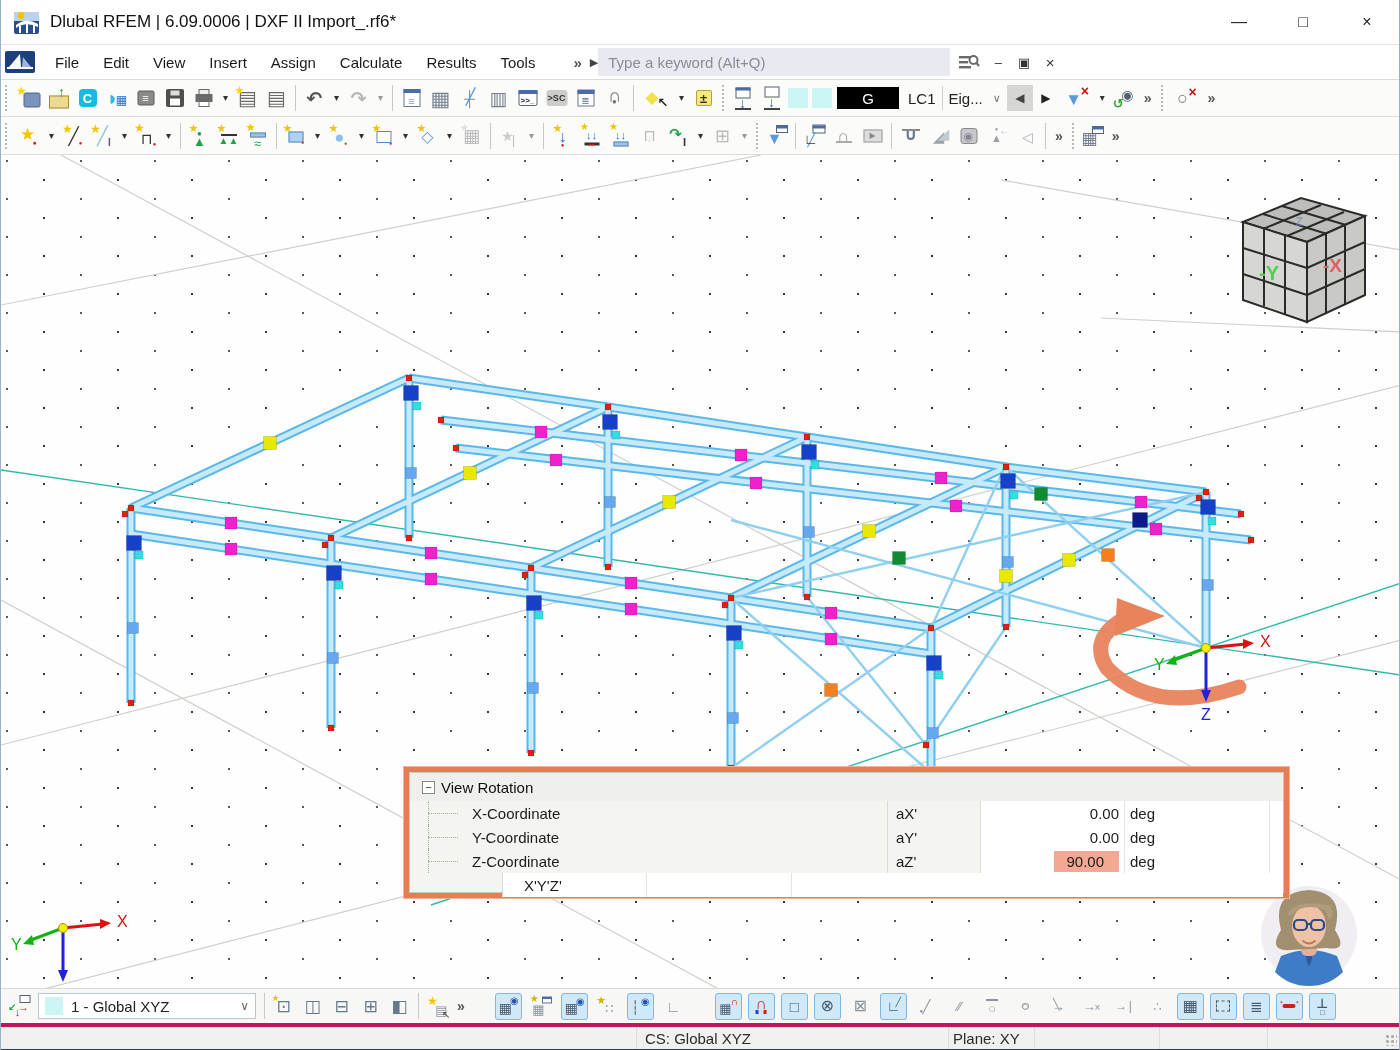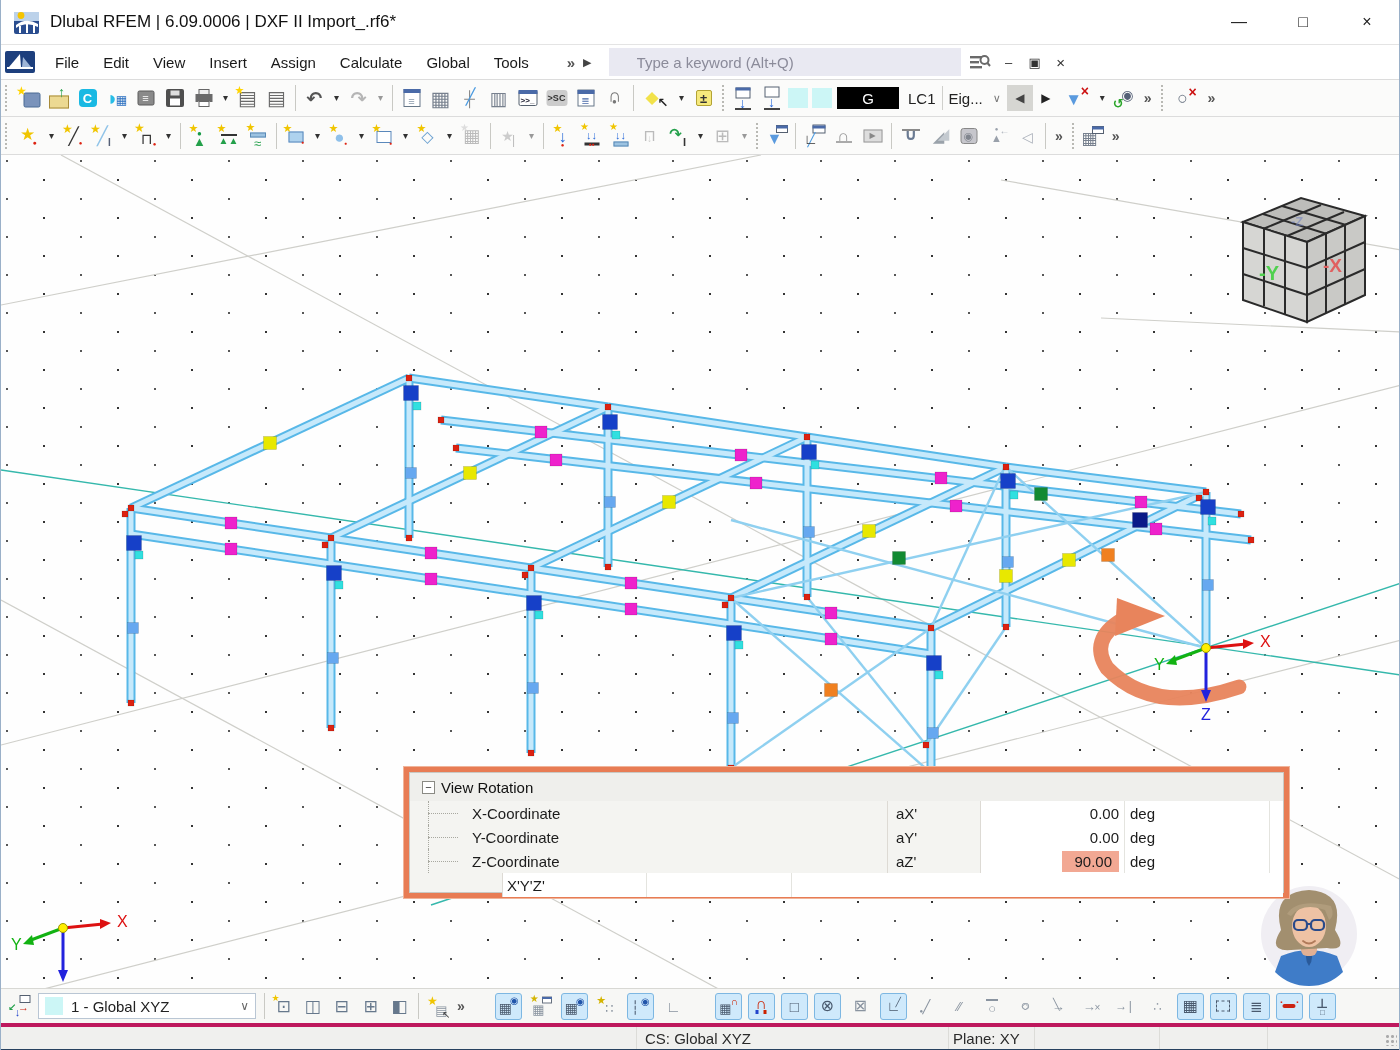--- a/index.html
+++ b/index.html
@@ -12,22 +12,22 @@
   .appicon{width:27px;height:27px;margin:0 10px 0 12px;flex:0 0 auto;}
   .title-text{font-size:17px;color:#111;}
   .win-controls{position:absolute;right:0;top:0;height:44px;display:flex;}
   .win-btn{width:64px;height:44px;display:flex;align-items:center;justify-content:center;
            font-size:16px;color:#222;cursor:default;}
   
   .menubar{height:36px;display:flex;align-items:center;background:#fff;border-top:1px solid #e4e4e4;border-bottom:1px solid #dcdcdc;position:relative;}
   .flagicon{width:30px;height:22px;margin:0 8px 0 4px;flex:0 0 auto;}
   .menu-item{padding:0 12px;font-size:15px;height:36px;display:flex;align-items:center;color:#1a1a1a;}
   .menu-extras{display:flex;align-items:center;color:#555;font-size:13px;gap:8px;margin-left:26px;}
-  .searchbox{margin-left:17px;width:352px;height:28px;background:#e9e9f2;border:none;outline:none;
-             font-size:15px;color:#555;padding:0 28px;font-family:inherit;}
+  .searchbox{margin-left:0;width:352px;height:28px;background:#e9e9f2;border:none;outline:none;
+             font-size:15px;color:#555;padding:0 10px;font-family:inherit;}
   .searchbox::placeholder{color:#8b8b9a;}
   .license-area{display:flex;align-items:center;margin-left:8px;gap:8px;}
   .license-text{font-size:15px;color:#111;white-space:nowrap;}
   .mdi-controls{display:flex;align-items:center;gap:2px;margin-left:6px;margin-right:6px;}
   .mdi-btn{width:24px;height:24px;display:flex;align-items:center;justify-content:center;font-size:13px;color:#333;}
   
   .toolbar{display:flex;align-items:center;background:#fbfbfa;border-bottom:1px solid #dcdcdc;padding-left:2px;}
   .toolbar.row1{height:37px;}
   .toolbar.row2{height:38px;}
   .tb-grip{width:7px;height:26px;border-left:2px dotted #b9b9b4;margin:0 3px 0 2px;flex:0 0 auto;}
@@ -57,24 +57,24 @@
       border:5px solid #e87c54;background:#f4f4f1;box-shadow:0 0 0 1px #f0b49a;}
   .axis-inner{position:relative;width:100%;height:100%;border:1px solid #c9c9c4;background:#f4f4f1;}
   .axis-header{height:28px;display:flex;align-items:center;font-size:15px;color:#111;
       background:#efefec;border-bottom:1px solid #dedeld9;}
   .tree-box{width:13px;height:13px;border:1px solid #8a8a84;background:#fff;margin:0 6px 0 12px;
       display:flex;align-items:center;justify-content:center;font-size:11px;line-height:1;color:#333;flex:0 0 auto;}
   .axis-row{height:24px;display:flex;align-items:stretch;font-size:15px;color:#1c1c1c;position:relative;}
   .col-label{width:478px;display:flex;align-items:center;padding-left:62px;position:relative;border-right:1px solid #dddad4;}
   .col-sym{width:93px;display:flex;align-items:center;padding-left:8px;border-right:1px solid #dddad4;}
   .col-val{width:144px;display:flex;align-items:center;justify-content:flex-end;background:#fff;padding-right:5px;border-right:1px solid #e4e4df;}
-  .col-val.seq{justify-content:flex-start;padding-left:4px;}
+  .col-val.seq{justify-content:flex-start;padding-left:21px;}
   .col-unit{width:145px;display:flex;align-items:center;background:#fff;padding-left:5px;border-right:1px solid #e4e4df;}
   .col-rest{flex:1;background:#fff;}
-  .val-hl{background:#f2a893;padding:2px 7px 2px 12px;}
+  .val-hl{background:#f2a893;padding:2px 15px 2px 12px;}
   .tree-v{position:absolute;left:18px;top:0;bottom:0;border-left:1px dotted #a8a8a0;}
   .tree-h{position:absolute;left:18px;top:50%;width:30px;border-top:1px dotted #a8a8a0;}
   
   .bottombar{height:35px;display:flex;align-items:center;background:#f7f7f5;border-top:1px solid #d8d8d4;padding-left:4px;position:relative;}
   .cs-combo{display:flex;align-items:center;width:218px;height:26px;background:#fff;border:1px solid #b9c6d4;margin:0 4px;padding:0 6px;gap:8px;font-size:15px;color:#222;}
   .cs-combo .sw{width:18px;height:18px;background:#ccf6f6;flex:0 0 auto;}
   .cs-combo .lbl{flex:1;}
   .cs-combo .chev{color:#666;font-size:12px;}
   .snap-btn{position:relative;width:27px;height:27px;border-radius:3px;margin:0 3px;flex:0 0 auto;}
   .snap-btn.active{background:#cfe9fb;border:1px solid #7db7e2;}
@@ -116,21 +116,21 @@
       <path d="M17 16 L18 6 L26 16 Z" fill="#9fb6d8"></path>
       <rect x="2" y="16" width="26" height="2" fill="#ffffff"></rect>
     </svg>
     <div id="menu-items" style="display:flex;">
         <div class="menu-item">File</div>
         <div class="menu-item">Edit</div>
         <div class="menu-item">View</div>
         <div class="menu-item">Insert</div>
         <div class="menu-item">Assign</div>
         <div class="menu-item">Calculate</div>
-        <div class="menu-item">Global</div>
+        <div class="menu-item">Results</div>
         <div class="menu-item">Tools</div>
       </div>
     <div class="menu-extras">
       <span style="font-size:15px;font-weight:bold;">»</span>
       <span style="font-size:11px;color:#444;">▶</span>
     </div>
     <input class="searchbox" placeholder="Type a keyword (Alt+Q)" style="">
     <div class="license-area">
       <svg width="22" height="18" viewBox="0 0 22 18">
         <rect x="1" y="3" width="12" height="2.4" fill="#6a6a6a"></rect>

